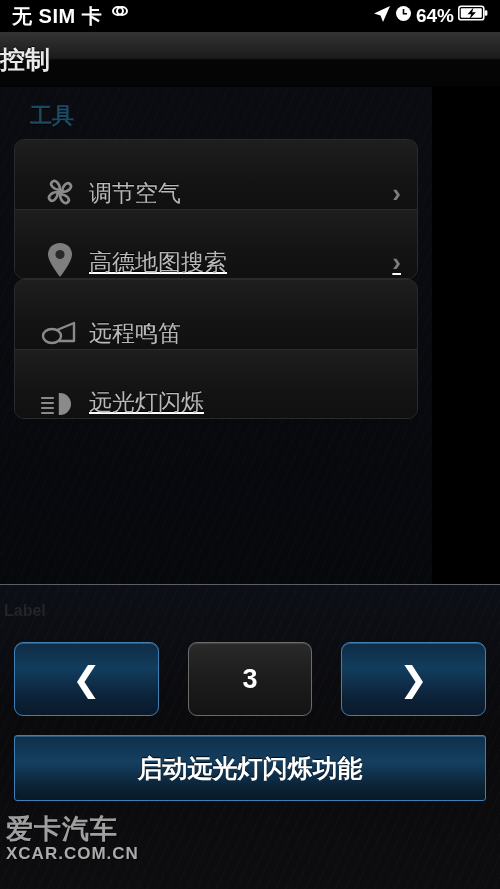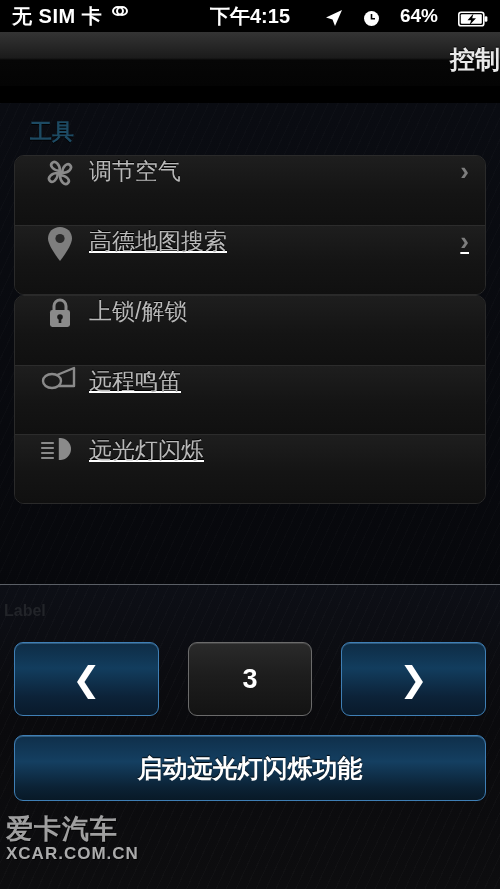--- a/index.html
+++ b/index.html
@@ -15,58 +15,57 @@
   
   #statusbar{
     height:32px; width:500px;
     background:#000;
     display:flex; align-items:center;
     padding:0 12px;
     position:relative;
   }
   .sb-left{ display:flex; gap:7px; font-size:20px; font-weight:bold; letter-spacing:.5px;}
   .sb-center{ position:absolute; left:0; right:0; text-align:center; font-size:20px; font-weight:bold; pointer-events:none;}
-  .sb-right{ margin-left:auto; display:flex; align-items:flex-end; gap:20px; font-size:19px; font-weight:bold; }
+  .sb-right{ margin-left:auto; display:flex; align-items:flex-start; gap:4px; font-size:19px; font-weight:bold; }
   .sb-icon{ display:inline-block; line-height:0; }
 
   
   #navbar{
     height:55px; width:500px;
     background:linear-gradient(to bottom,#343434 0%,#1b1b1b 48%,#060606 52%,#040404 100%);
-    display:flex; align-items:center; justify-content:flex-end;
+    display:flex; align-items:center; justify-content:flex-start;
     border-bottom:1px solid #000;
     position:relative;
   }
   #navbar .title{ font-size:25px; font-weight:bold; color:#e9e9e9; text-shadow:0 -1px 0 #000; }
 
   
   #content{
-    position:absolute; top:87px; left:0; width:500px; height:497px;
+    position:absolute; top:87px; left:0; width:432px; height:497px;
     background:
       repeating-linear-gradient(115deg, rgba(255,255,255,.016) 0px, rgba(255,255,255,.016) 1px, rgba(0,0,0,0) 1px, rgba(0,0,0,0) 9px),
       linear-gradient(to bottom,#0a0c12 0%,#07080c 100%);
     overflow:hidden;
-    margin-top:16px;
   }
   .section-header{
     font-size:22px; font-weight:bold;
     color:#1d4a63;
     padding:14px 0 8px 30px;
     text-shadow:0 1px 0 rgba(0,0,0,.8);
   }
   .group{
     margin:0 14px;
     border:1px solid #2a2a2a;
     border-radius:10px;
     overflow:hidden;
     background:linear-gradient(to bottom,#141414 0%,#0d0d0d 100%);
   }
   .row{
     height:69px;
-    display:flex; align-items:flex-start;
+    display:flex; align-items:flex-end;
     padding:0 16px 0 22px;
     position:relative;
     background:linear-gradient(to bottom,#1e1e1e 0%,#141414 55%,#101010 100%);
   }
   .row + .row{ border-top:1px solid #2c2c2c;text-decoration:underline; }
   .row .ic{ width:46px; flex:0 0 46px; display:flex; align-items:center; justify-content:center; }
   .row .lbl{ font-size:23px; color:#b9b9b9; margin-left:6px; text-shadow:0 -1px 0 #000; }
   .row .chev{ margin-left:auto; color:#7d7d7d; font-size:26px; font-weight:bold; }
 
   
@@ -98,21 +97,21 @@
     border:1px solid #6b6b6b;
     background:linear-gradient(to bottom,#2a2a2a 0%,#1d1d1d 45%,#131313 100%);
     display:flex; align-items:center; justify-content:center;
     font-size:27px; font-weight:bold; color:#fff;
     box-shadow:inset 0 1px 0 rgba(255,255,255,.12);
   }
   .chev-big{ font-size:34px; font-weight:bold; color:#fff; line-height:1; }
 
   .wide-btn{
     position:absolute; left:14px; width:472px; height:66px;
-    border-radius:9px;
+    border-radius:3px;
     display:flex; align-items:center; justify-content:center;
     font-size:25px; font-weight:bold; color:#fff;
     text-shadow:0 -1px 1px rgba(0,0,0,.85);
   }
   #action-button{
     top:150px;
     border:1px solid #3f7fb5;
     background:linear-gradient(to bottom,#0f2f4a 0%,#143f61 40%,#0b2235 80%,#081927 100%);
     box-shadow:inset 0 1px 0 rgba(110,175,225,.35);
   }
@@ -145,21 +144,20 @@
 <div id="statusbar">
   <div class="sb-left">
     <span>无 SIM 卡</span>
     <span class="sb-icon">
       <svg width="22" height="16" viewBox="0 0 22 16">
         <path d="M9 4 A5 4 0 1 0 9 12 A5 4 0 1 0 9 4 Z" fill="none" stroke="#fff" stroke-width="2"></path>
         <path d="M13 4 A5 4 0 1 1 13 12 A5 4 0 1 1 13 4 Z" fill="none" stroke="#fff" stroke-width="2"></path>
       </svg>
     </span>
   </div>
-  <div class="sb-center">下午4:15</div>
   <div class="sb-right">
     <span class="sb-icon">
       <svg width="18" height="18" viewBox="0 0 18 18">
         <path d="M17 1 L1 8.5 L7.5 10.5 L10 17 Z" fill="#fff"></path>
       </svg>
     </span>
     <span class="sb-icon">
       <svg width="17" height="17" viewBox="0 0 17 17">
         <circle cx="8.5" cy="8.5" r="7.5" fill="#fff"></circle>
         <path d="M8.5 4 L8.5 8.8 L12 8.8" stroke="#000" stroke-width="1.6" fill="none"></path>
@@ -209,31 +207,20 @@
           <circle cx="14" cy="12.5" r="4.6" fill="#2a2a2a"></circle>
         </svg>
       </span>
       <span class="lbl">高德地图搜索</span>
       <span class="chev">›</span>
     </div>
   </div>
 
   <div class="group">
 
-    <div class="row">
-      <span class="ic">
-        <svg width="28" height="34" viewBox="0 0 28 34">
-          <path d="M8 14 V10 A6 6 0 0 1 20 10 V14" fill="none" stroke="#8a8a8a" stroke-width="3"></path>
-          <rect x="4" y="14" width="20" height="17" rx="2.4" fill="#8a8a8a"></rect>
-          <circle cx="14" cy="21" r="2.8" fill="#1a1a1a"></circle>
-          <path d="M14 21 L14 27" stroke="#1a1a1a" stroke-width="2.6"></path>
-        </svg>
-      </span>
-      <span class="lbl">上锁/解锁</span>
-    </div>
 
     <div class="row">
       <span class="ic">
         <svg width="40" height="28" viewBox="0 0 40 28">
           <path d="M3 15 A9 7 0 1 0 21 15 A9 7 0 1 0 3 15 Z" fill="none" stroke="#8a8a8a" stroke-width="2.4"></path>
           <path d="M17 9 L34 2 L34 20 L19 20" fill="none" stroke="#8a8a8a" stroke-width="2.4" stroke-linejoin="round"></path>
         </svg>
       </span>
       <span class="lbl">远程鸣笛</span>
     </div>

